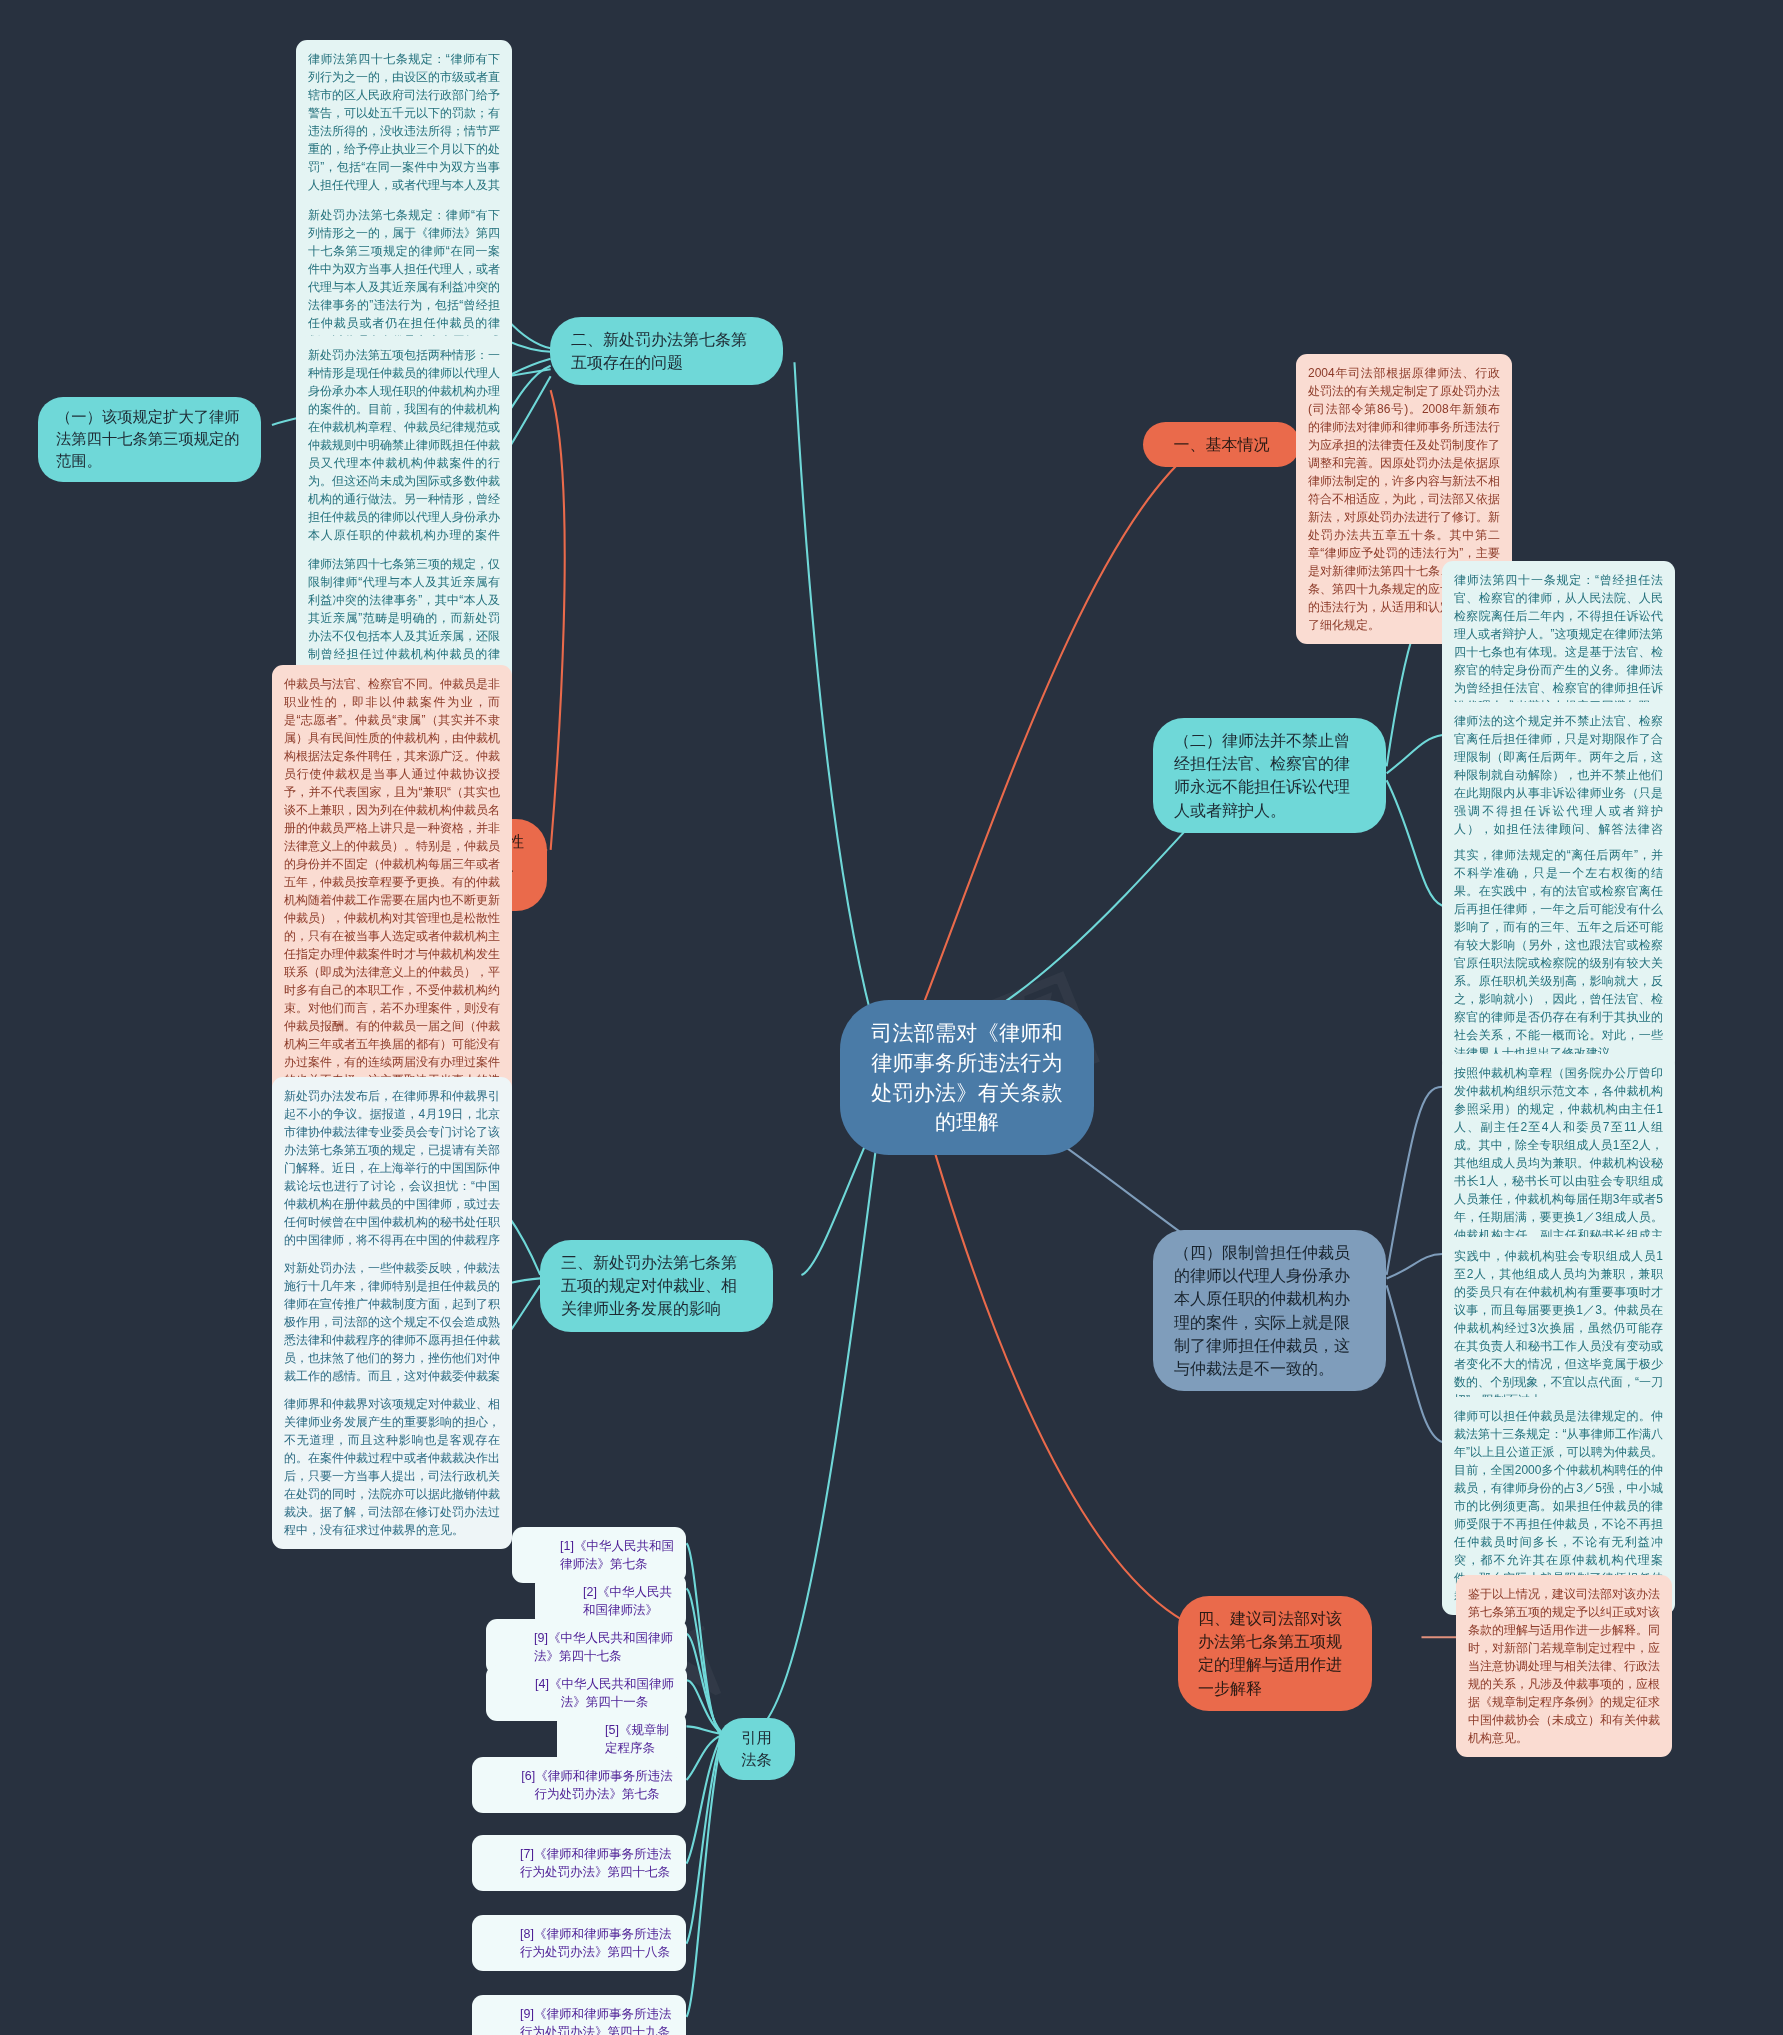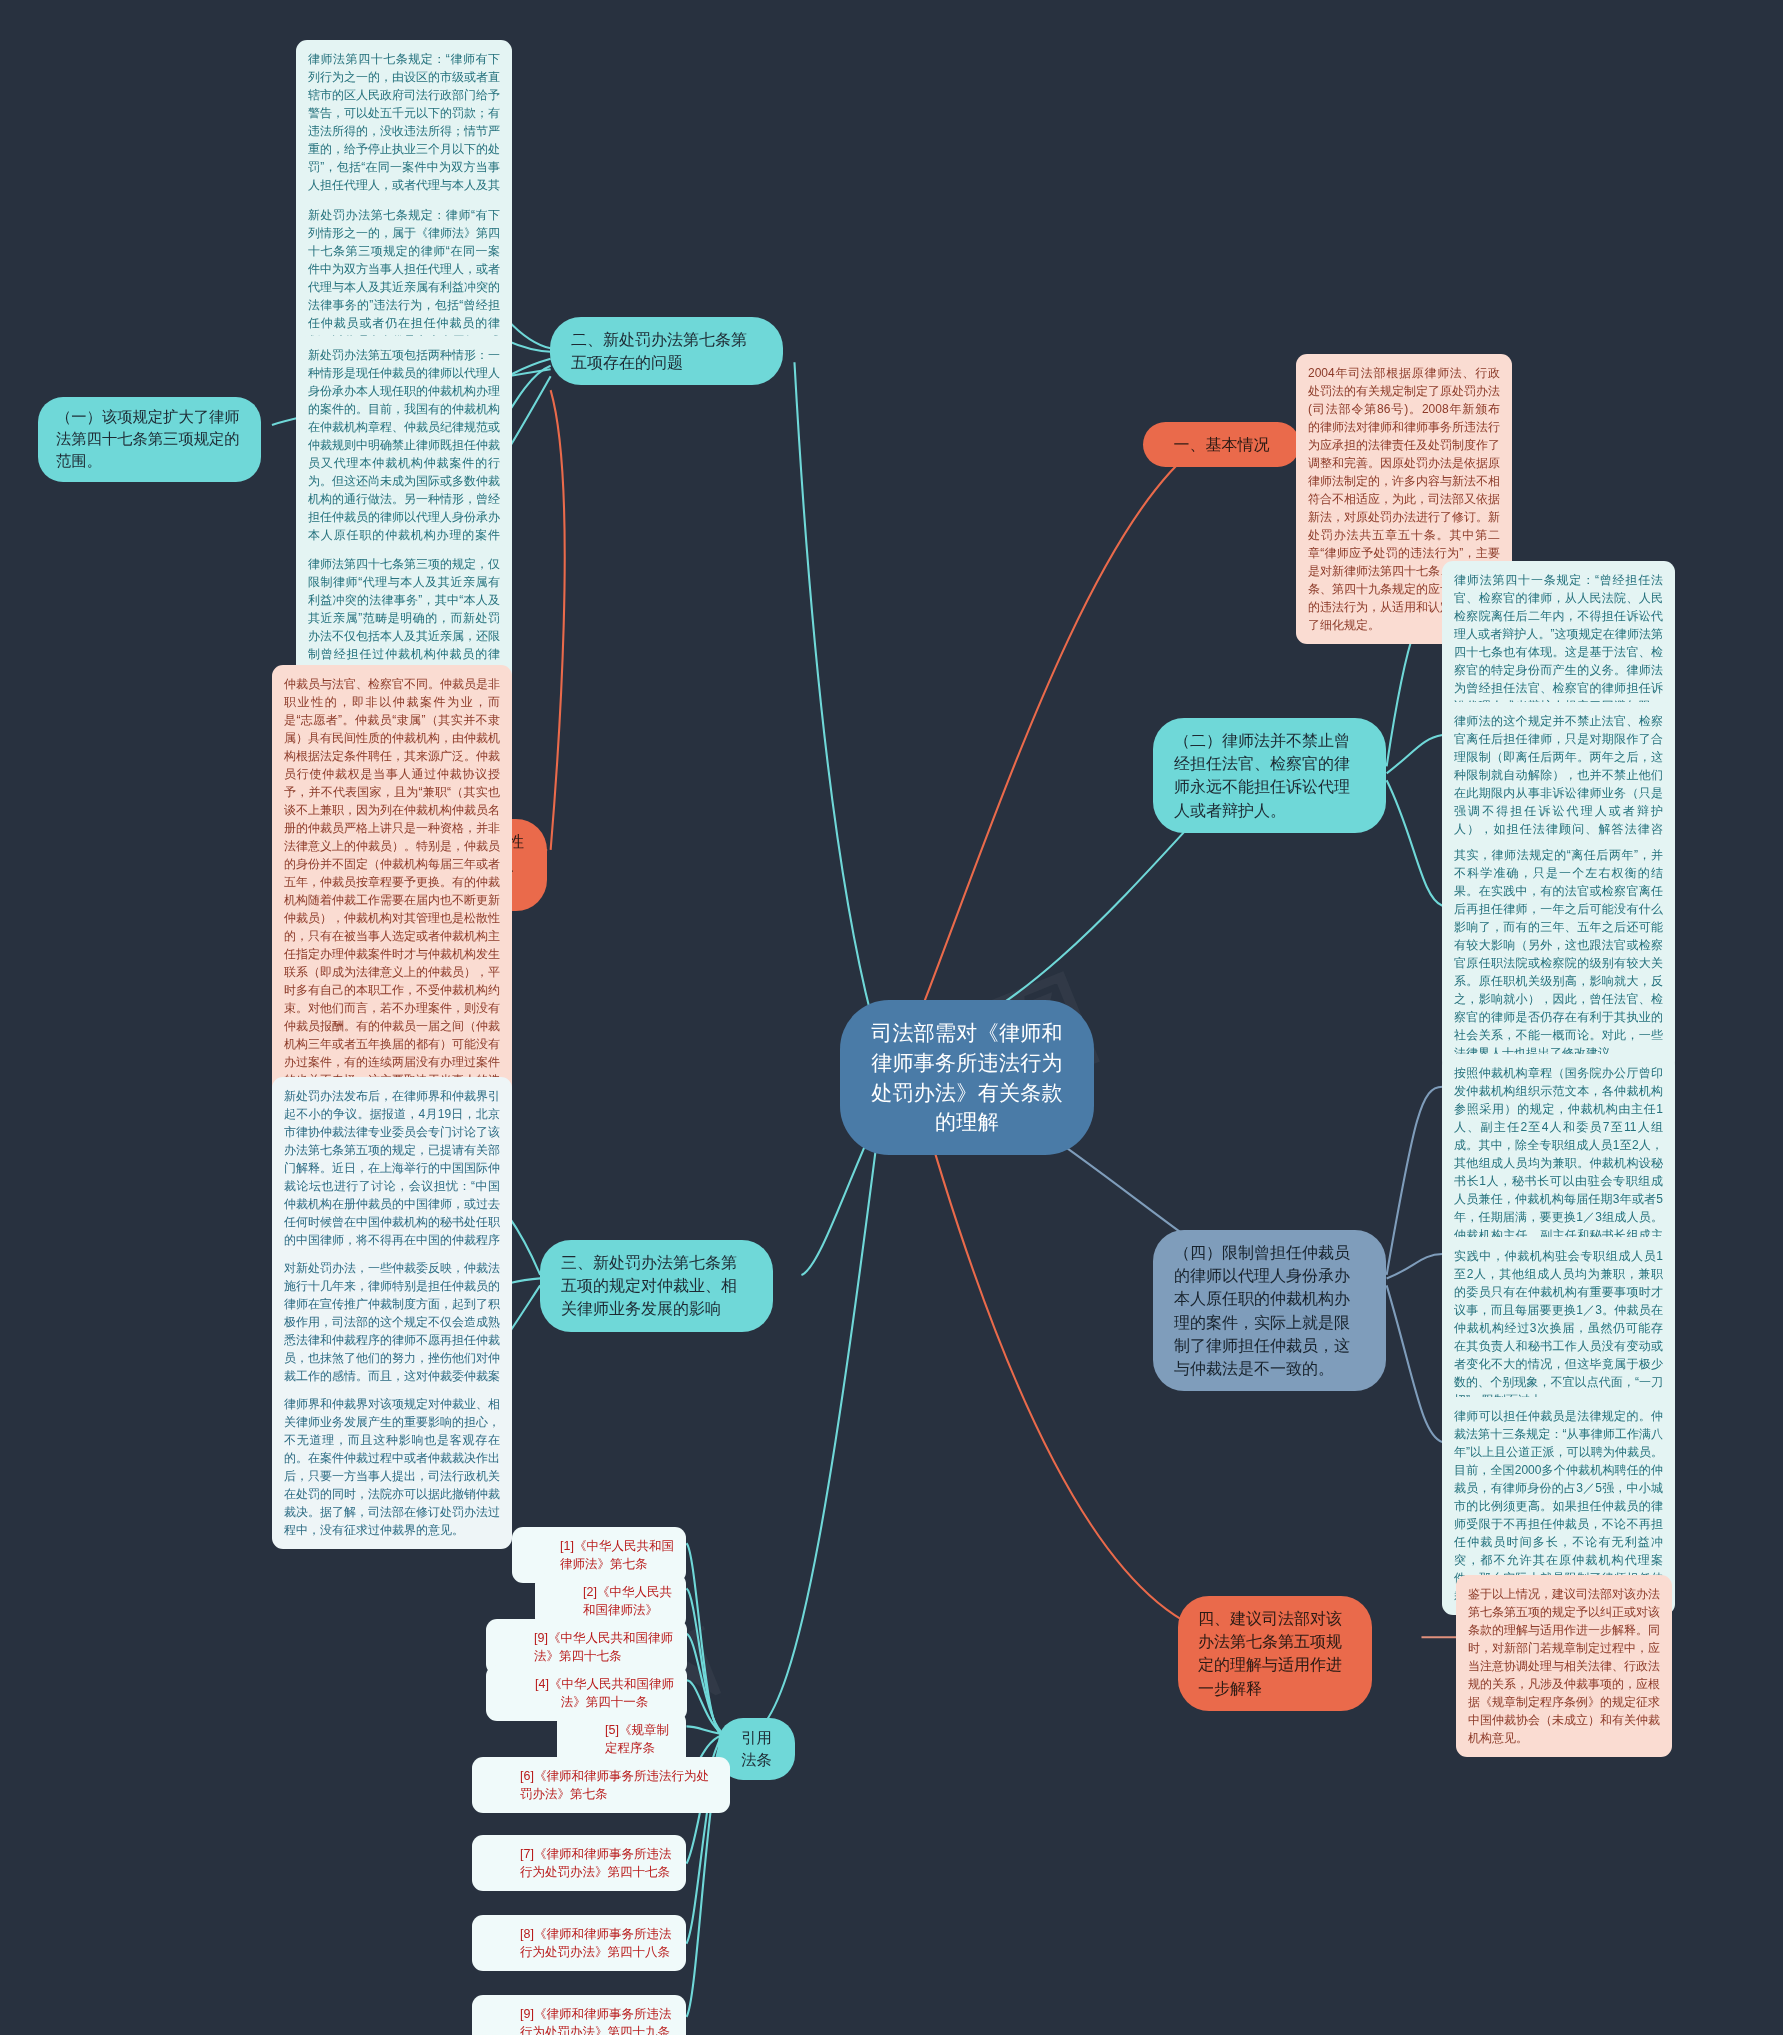--- a/index.html
+++ b/index.html
@@ -40,21 +40,21 @@
   
   .leaf{
     border-radius:11px;
     padding:9.8px 12px;
     font-size:12px;line-height:1.5;
     text-align:justify;
   }
   .leaf.cyanbox{background:#e4f4f3;color:#23707c;}
   .leaf.palebox{background:#eef5f7;color:#2c6b83;}
   .leaf.pinkbox{background:#fadcd2;color:#8c3a28;}
-  .leaf.refbox{background:#f0fafa;color:#b91c1c;font-size:12.5px;line-height:1.45;text-align:left;padding-left:48px;}
+  .leaf.refbox{background:#f0fafa;color:#4c1d95;font-size:12.5px;line-height:1.45;text-align:left;padding-left:48px;}
 
   .wm{
     position:absolute;color:rgba(255,255,255,0.045);
     font-size:105px;font-weight:bold;pointer-events:none;
     font-family:"Liberation Serif",serif;
     transform:rotate(-22deg);
   }
 </style>
 </head>
 <body>
@@ -169,19 +169,19 @@
 
   <div class="node leaf cyanbox" style="left:1442px;top:1397px;width:233px;">律师可以担任仲裁员是法律规定的。仲裁法第十三条规定：“从事律师工作满八年”以上且公道正派，可以聘为仲裁员。目前，全国2000多个仲裁机构聘任的仲裁员，有律师身份的占3／5强，中小城市的比例须更高。如果担任仲裁员的律师受限于不再担任仲裁员，不论不再担任仲裁员时间多长，不论有无利益冲突，都不允许其在原仲裁机构代理案件，那么实际上就是限制了律师担任仲裁员，这与仲裁法是不一致的。</div>
 
   <div class="node leaf pinkbox" style="left:1456px;top:1575px;width:216px;">鉴于以上情况，建议司法部对该办法第七条第五项的规定予以纠正或对该条款的理解与适用作进一步解释。同时，对新部门若规章制定过程中，应当注意协调处理与相关法律、行政法规的关系，凡涉及仲裁事项的，应根据《规章制定程序条例》的规定征求中国仲裁协会（未成立）和有关仲裁机构意见。</div>
 
   <div class="node leaf refbox" style="left:512px;top:1527px;width:174px;">[1]《中华人民共和国律师法》第七条</div>
   <div class="node leaf refbox" style="left:535px;top:1573px;width:151px;">[2]《中华人民共和国律师法》</div>
   <div class="node leaf refbox" style="left:486px;top:1619px;width:201px;">[9]《中华人民共和国律师法》第四十七条</div>
   <div class="node leaf refbox" style="left:486px;top:1665px;width:201px;text-align:center;">[4]《中华人民共和国律师法》第四十一条</div>
   <div class="node leaf refbox" style="left:557px;top:1711px;width:129px;">[5]《规章制定程序条例》</div>
-  <div class="node leaf refbox" style="left:472px;top:1757px;width:258px;">[6]《律师和律师事务所违法行为处罚办法》第七条</div>
+  <div class="node leaf refbox" style="left:472px;top:1757px;width:214px;text-align:center;">[6]《律师和律师事务所违法行为处罚办法》第七条</div>
   <div class="node leaf refbox" style="left:472px;top:1835px;width:214px;">[7]《律师和律师事务所违法行为处罚办法》第四十七条</div>
   <div class="node leaf refbox" style="left:472px;top:1915px;width:214px;">[8]《律师和律师事务所违法行为处罚办法》第四十八条</div>
   <div class="node leaf refbox" style="left:472px;top:1995px;width:214px;">[9]《律师和律师事务所违法行为处罚办法》第四十九条</div>
 
 </div>
 
 
 </body></html>

